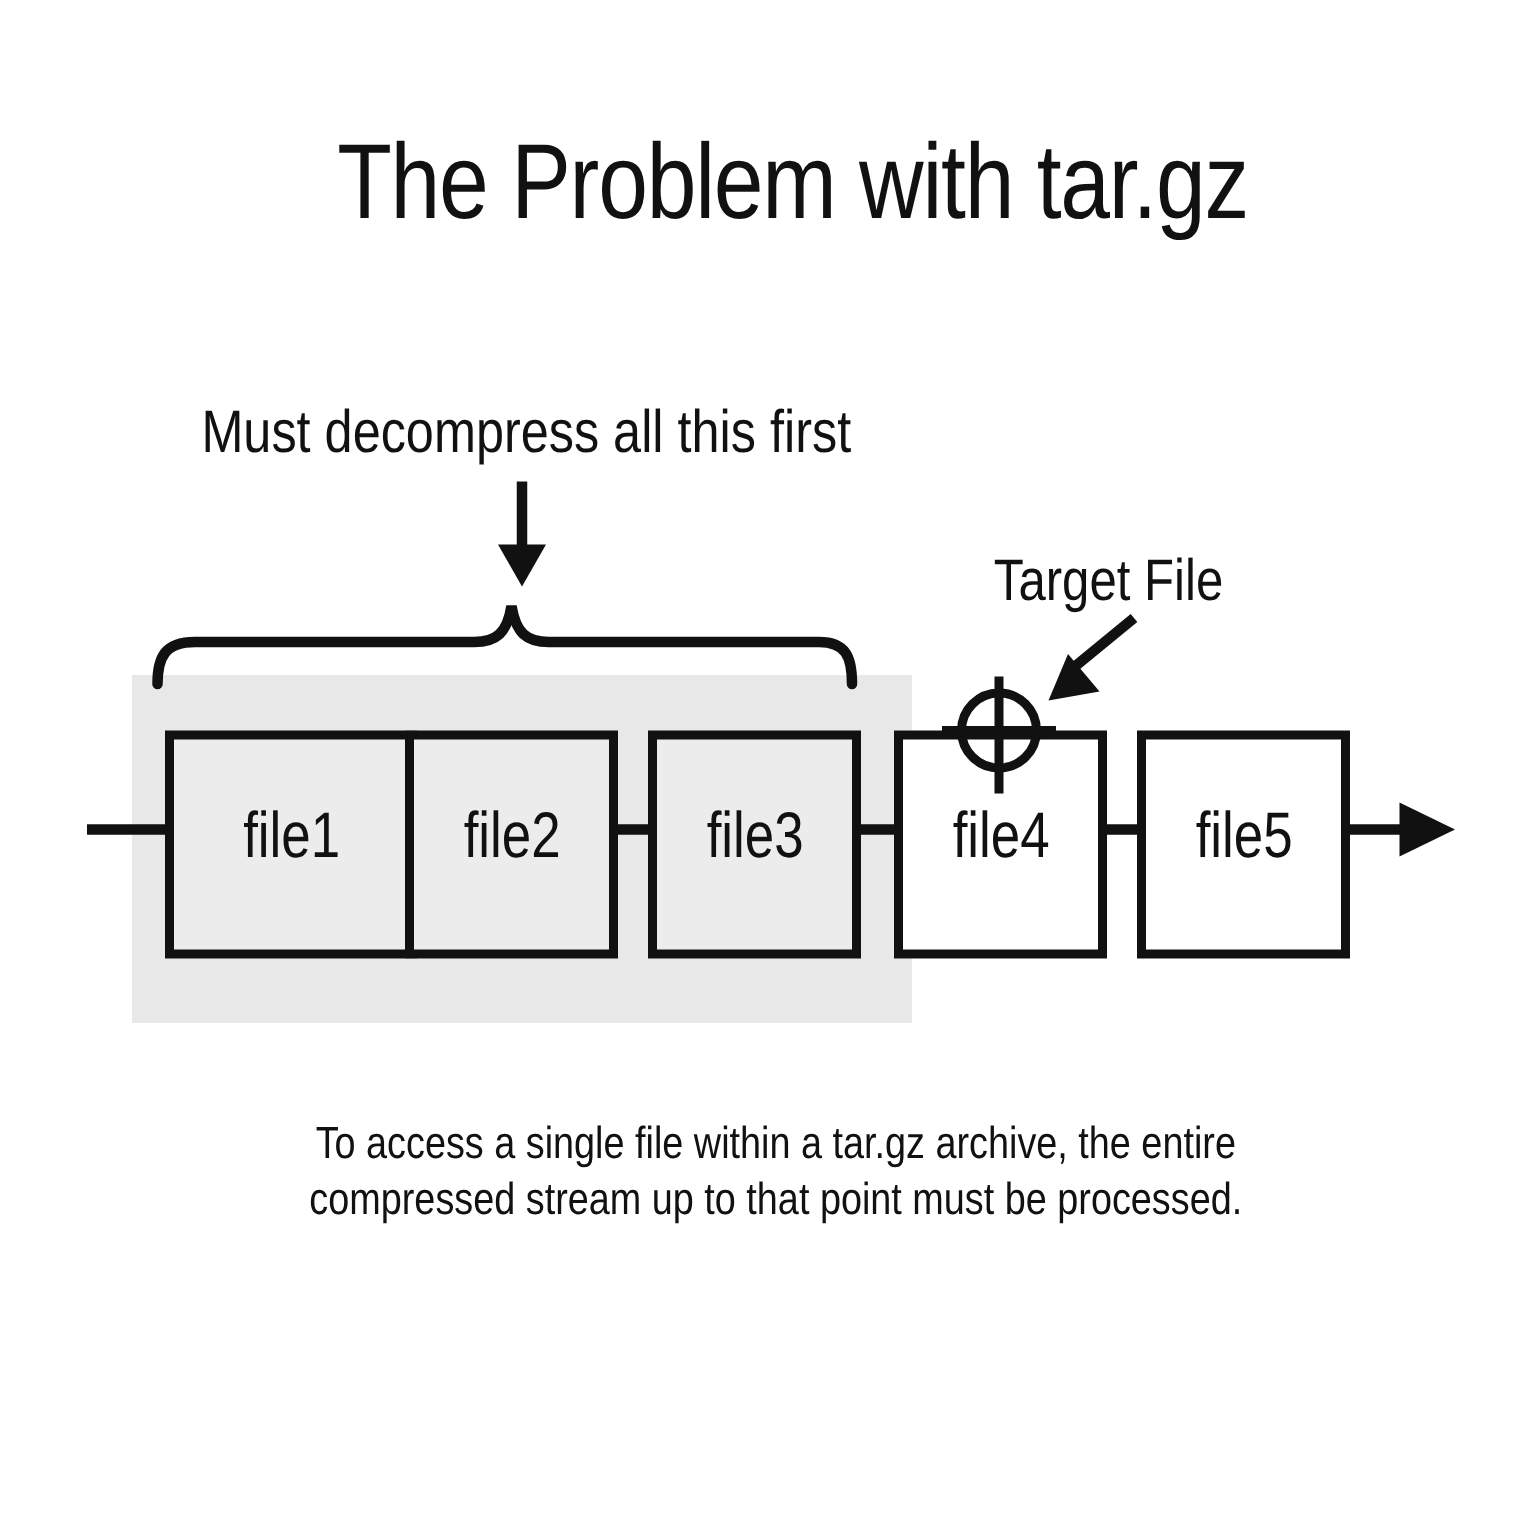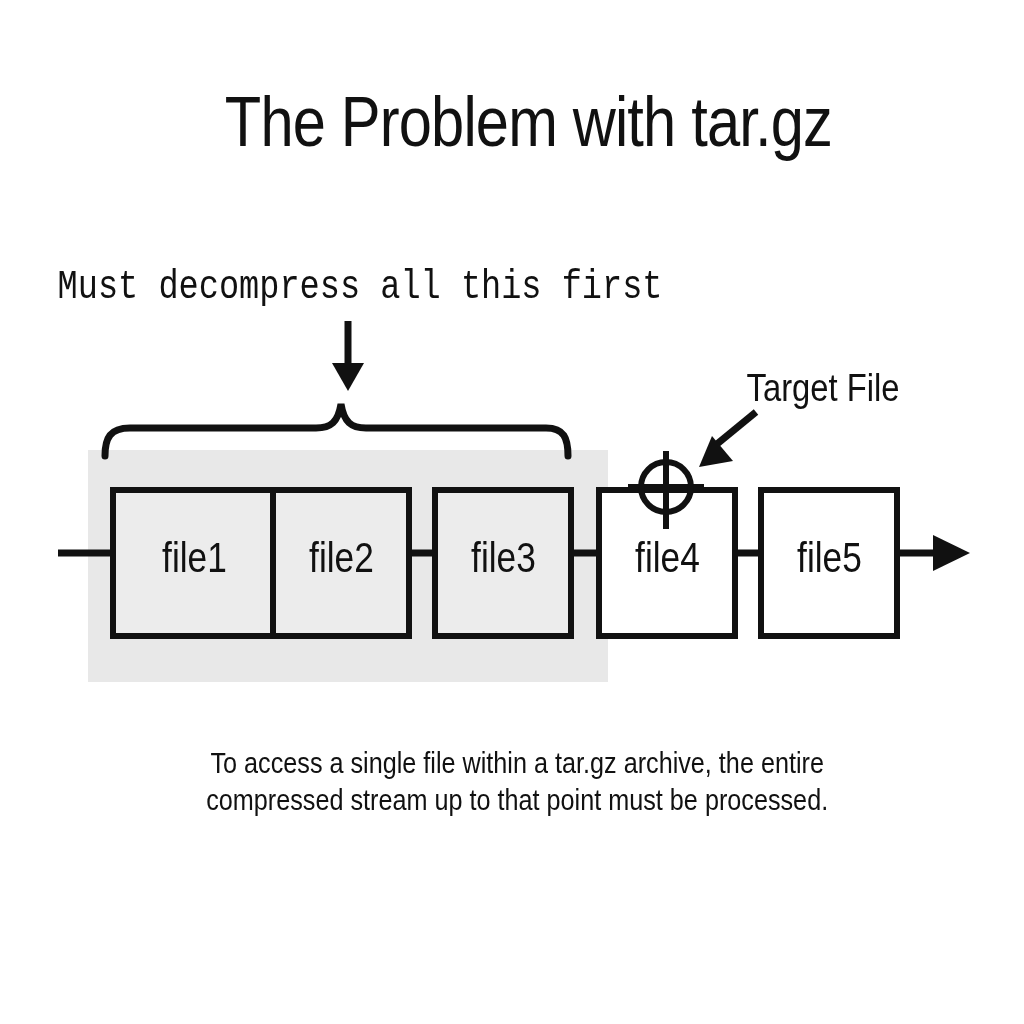--- a/index.html
+++ b/index.html
@@ -34,32 +34,31 @@
     font-size: 71px;
     font-weight: 500;
     letter-spacing: -1px;
     line-height: 1;
   }
   .decompress-wrap {
     position: absolute;
     left: 0; top: 268px;
     width: 702px; 
     text-align: center;
-    font-family: Liberation Mono, monospace;
   }
   .decompress-wrap .lbl {
     font-size: 40px;
     font-weight: 500;
     line-height: 1;
   }
   .target-wrap {
     position: absolute;
     left: 648px; top: 368px;
     width: 350px;
-    text-align: center;
+    text-align: left;
   }
   .target-wrap .lbl {
     font-size: 39px;
     font-weight: 500;
     line-height: 1;
   }
   .gray-region {
     position: absolute;
     left: 88px; top: 450px;
     width: 520px; height: 232px;

